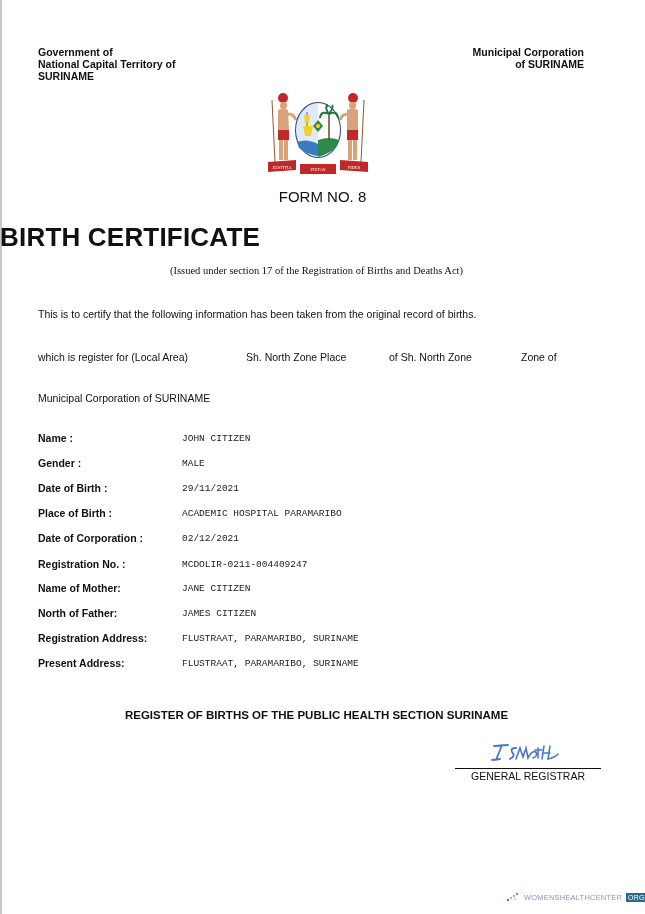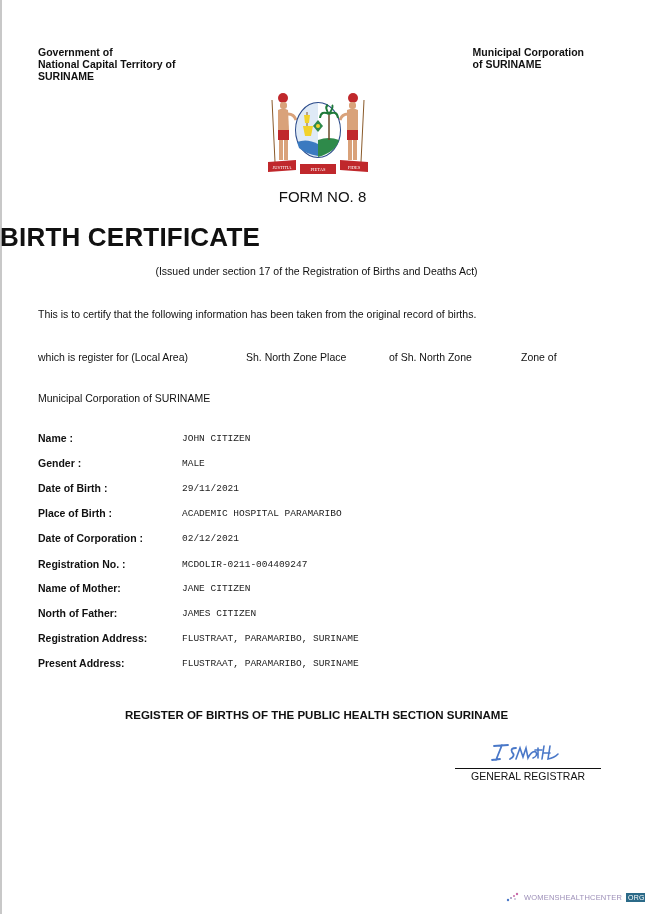--- a/index.html
+++ b/index.html
@@ -7,34 +7,35 @@
       width: 645px; height: 914px; position: relative; overflow: hidden;
       font-family: "Liberation Sans", sans-serif; color: #111;
     }
     .left-border { position: absolute; left: 0; top: 0; width: 2px; height: 914px; background: #c8c8c8; }
     .hdr-left {
       position: absolute; left: 38px; top: 46px;
       font-size: 10.5px; font-weight: bold; line-height: 12px;
     }
     .hdr-right {
       position: absolute; right: 61px; top: 46px;
-      font-size: 10.5px; font-weight: bold; line-height: 12px; text-align: left;
+      font-size: 10.5px; font-weight: bold; line-height: 12px; text-align: right;
     }
     .emblem { position: absolute; left: 266px; top: 90px; width: 104px; height: 88px; }
     .form-no {
       position: absolute; left: 0; width: 645px; top: 188px; text-align: center;
       font-size: 15px;
     }
     .title {
       position: absolute; left: 0; width: 633px; top: 222px; text-align: left;
       font-size: 26px; font-weight: bold; letter-spacing: 0.2px;
     }
     .subtitle {
       position: absolute; left: 0; width: 633px; top: 265px; text-align: center;
       font-size: 10.5px;
+      font-family: Liberation Serif, serif;
     }
     .para { position: absolute; left: 38px; font-size: 10.5px; }
     .p1 { top: 308px; }
     .p2 { top: 351px; width: 560px; }
     .p2 span { position: absolute; top: 0; white-space: nowrap; }
     .p3 { top: 392px; }
     .fields { position: absolute; left: 38px; top: 432px; }
     .field-row { position: absolute; left: 0; height: 16px; width: 500px; }
     .field-label {
       position: absolute; left: 0; top: 0; font-size: 10.5px; font-weight: bold; white-space: nowrap;

